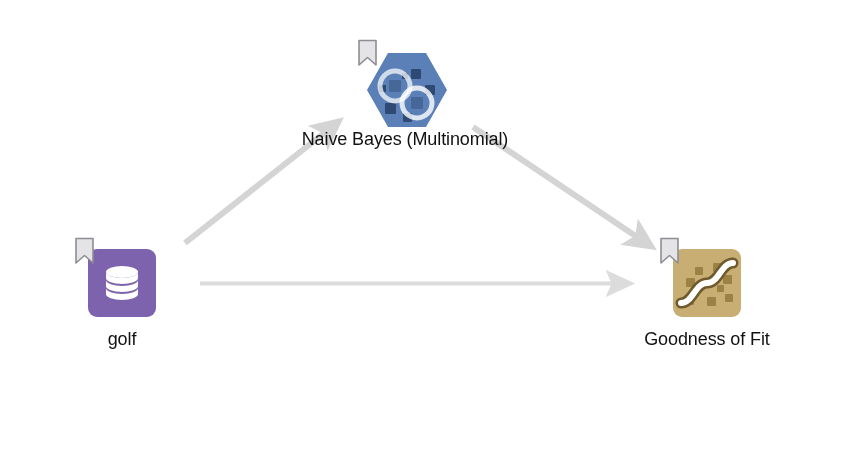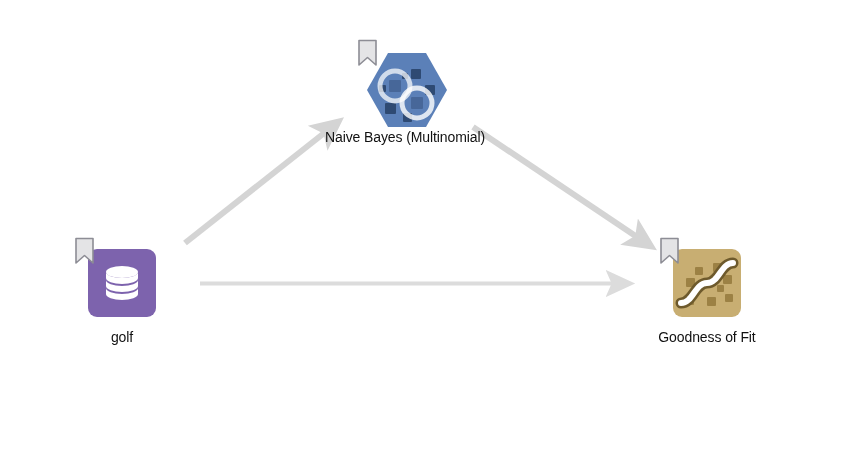--- a/index.html
+++ b/index.html
@@ -37,21 +37,21 @@
     left: -40px;
     top: -40px;
     width: 80px;
     height: 80px;
   }
   .node-label {
     position: absolute;
     left: -190px;
     width: 380px;
     text-align: center;
-    font-size: 14px;
+    font-size: 18px;
     color: #111111;
     font-family: "Liberation Sans", sans-serif;
     white-space: nowrap;
     letter-spacing: -0.1px;
   }
   .node-label.below { top: 46px; }
   .node-label.hex-below { top: 42px; }
 
   
   .sq-icon {

